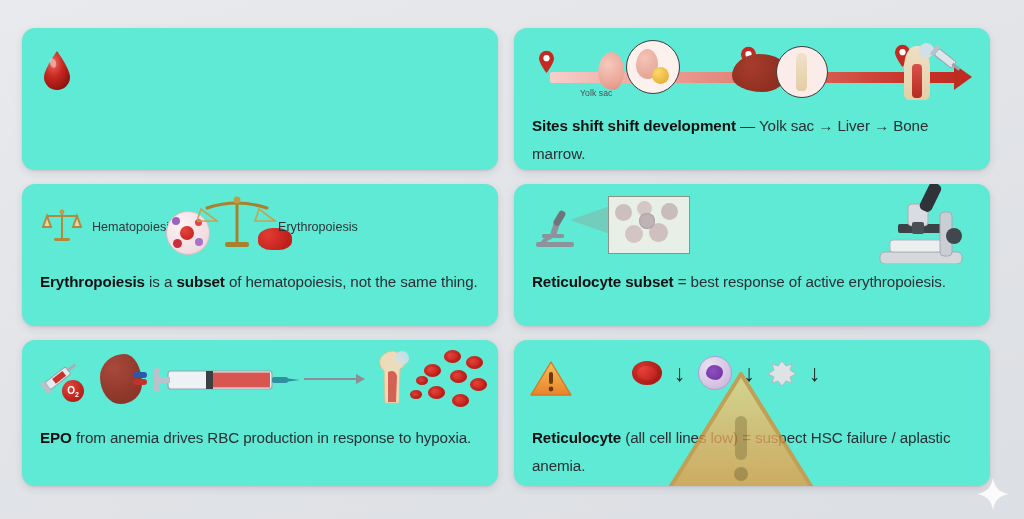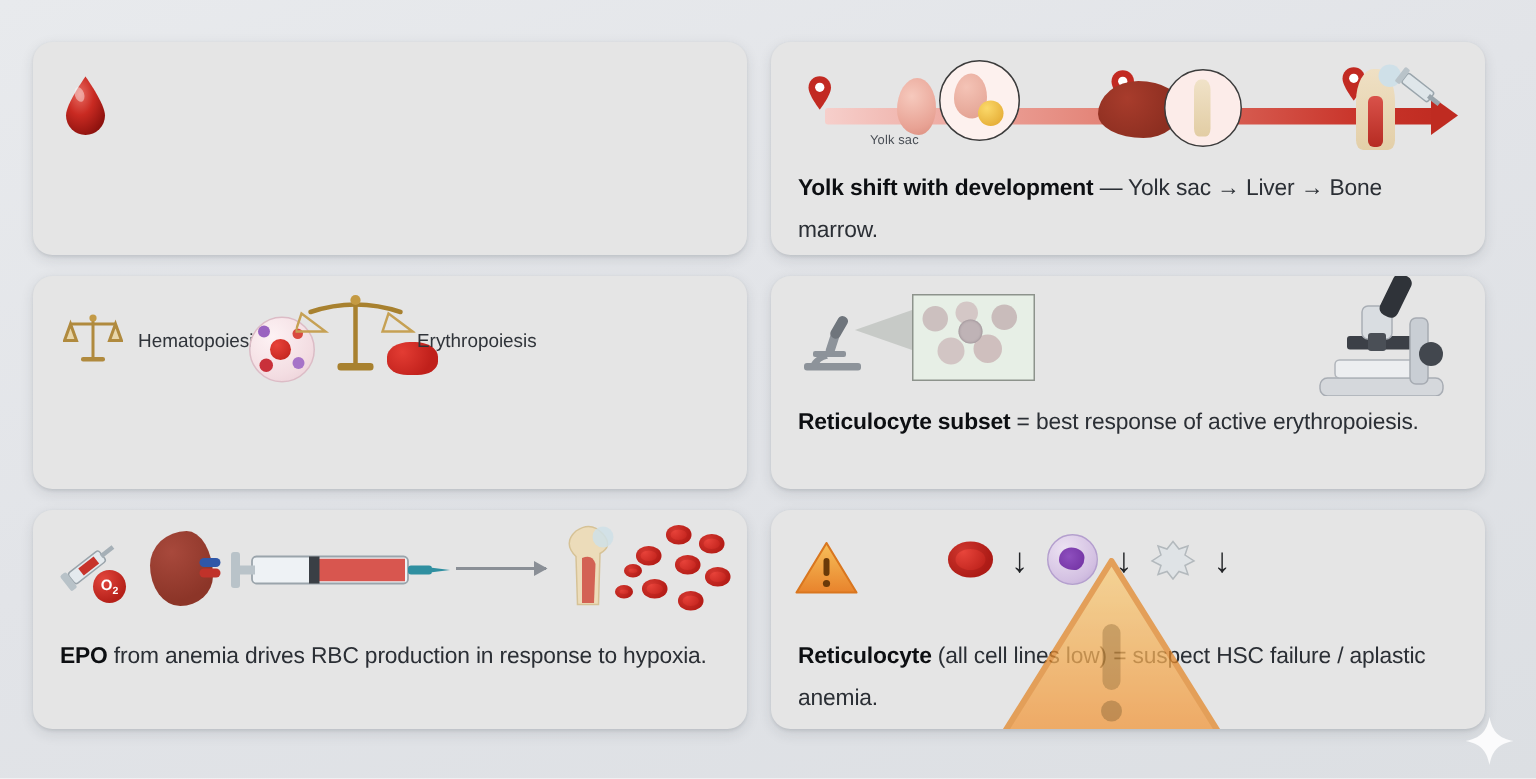--- a/index.html
+++ b/index.html
@@ -11,21 +11,21 @@
   }
   .grid{
     position:absolute;left:22px;top:28px;
     width:980px;height:462px;
     display:grid;
     grid-template-columns:476px 476px;
     grid-template-rows:142px 142px 146px;
     column-gap:16px;row-gap:14px;
   }
   .card{
-    background:#e5e5e5;border-radius:13px;
+    background:#5eead4;border-radius:13px;
     box-shadow:0 1px 2px rgba(40,45,55,.10),0 3px 9px rgba(40,45,55,.11);
     position:relative;overflow:hidden;
     padding:0;
   }
   .art{
     position:absolute;left:0;right:0;top:0;height:80px;
     overflow:hidden;
   }
   .txt{
     position:absolute;left:18px;right:16px;top:84px;
@@ -227,21 +227,21 @@
         <svg viewBox="0 0 40 34" width="40" height="34">
           <g transform="rotate(38 20 17)">
             <rect x="8" y="13" width="22" height="8" rx="1.6" fill="#dfe6ea" stroke="#9aa5ac" stroke-width="1"></rect>
             <rect x="28" y="15.4" width="9" height="3.2" fill="#9aa5ac"></rect>
             <rect x="4" y="11" width="4" height="12" rx="1" fill="#b9c3c9"></rect>
           </g>
         </svg>
       </div>
     </div>
     <div class="txt">
-      <b>Yolk shift with development</b><span class="dim"> — Yolk sac → Liver → Bone marrow.</span>
+      <b>Sites shift shift development</b><span class="dim"> — Yolk sac → Liver → Bone marrow.</span>
     </div>
   </div>
 
   <div class="card">
     <div class="art">
       <div class="abs scale-sm">
         <svg viewBox="0 0 40 40" width="40" height="40">
           <g stroke="#b08a3e" stroke-width="2" fill="none">
             <line x1="20" y1="6" x2="20" y2="32"></line>
               <line x1="5" y1="10" x2="35" y2="10"></line>
@@ -267,20 +267,23 @@
               <line x1="40" y1="4" x2="40" y2="46"></line>
           </g>
           <path d="M4 13 L0 25 h20 Z" fill="none" stroke="#c6a154" stroke-width="1.6"></path>
           <path d="M62 13 L58 25 h20 Z" fill="none" stroke="#c6a154" stroke-width="1.6"></path>
           <rect x="28" y="46" width="24" height="5" rx="2.2" fill="#a8812f"></rect>
           <circle cx="40" cy="4" r="3.4" fill="#c49a43"></circle>
         </svg>
       </div>
       <div class="abs rbcpile"></div>
       <div class="abs lbl-ery">Erythropoiesis</div>
+    </div>
+    <div class="txt">
+      <b>Erythropoiesis</b><span class="dim"> is a </span><b>subset</b><span class="dim"> of hematopoiesis, not the same thing.</span>
     </div>
   </div>
 
   <div class="card">
     <div class="art">
       <div class="abs scope-sm">
         <svg viewBox="0 0 54 44" width="54" height="44">
           <g fill="#8d939a">
             <rect x="6" y="36" width="38" height="5" rx="2"></rect>
             <rect x="12" y="28" width="22" height="4" rx="1.4"></rect>

